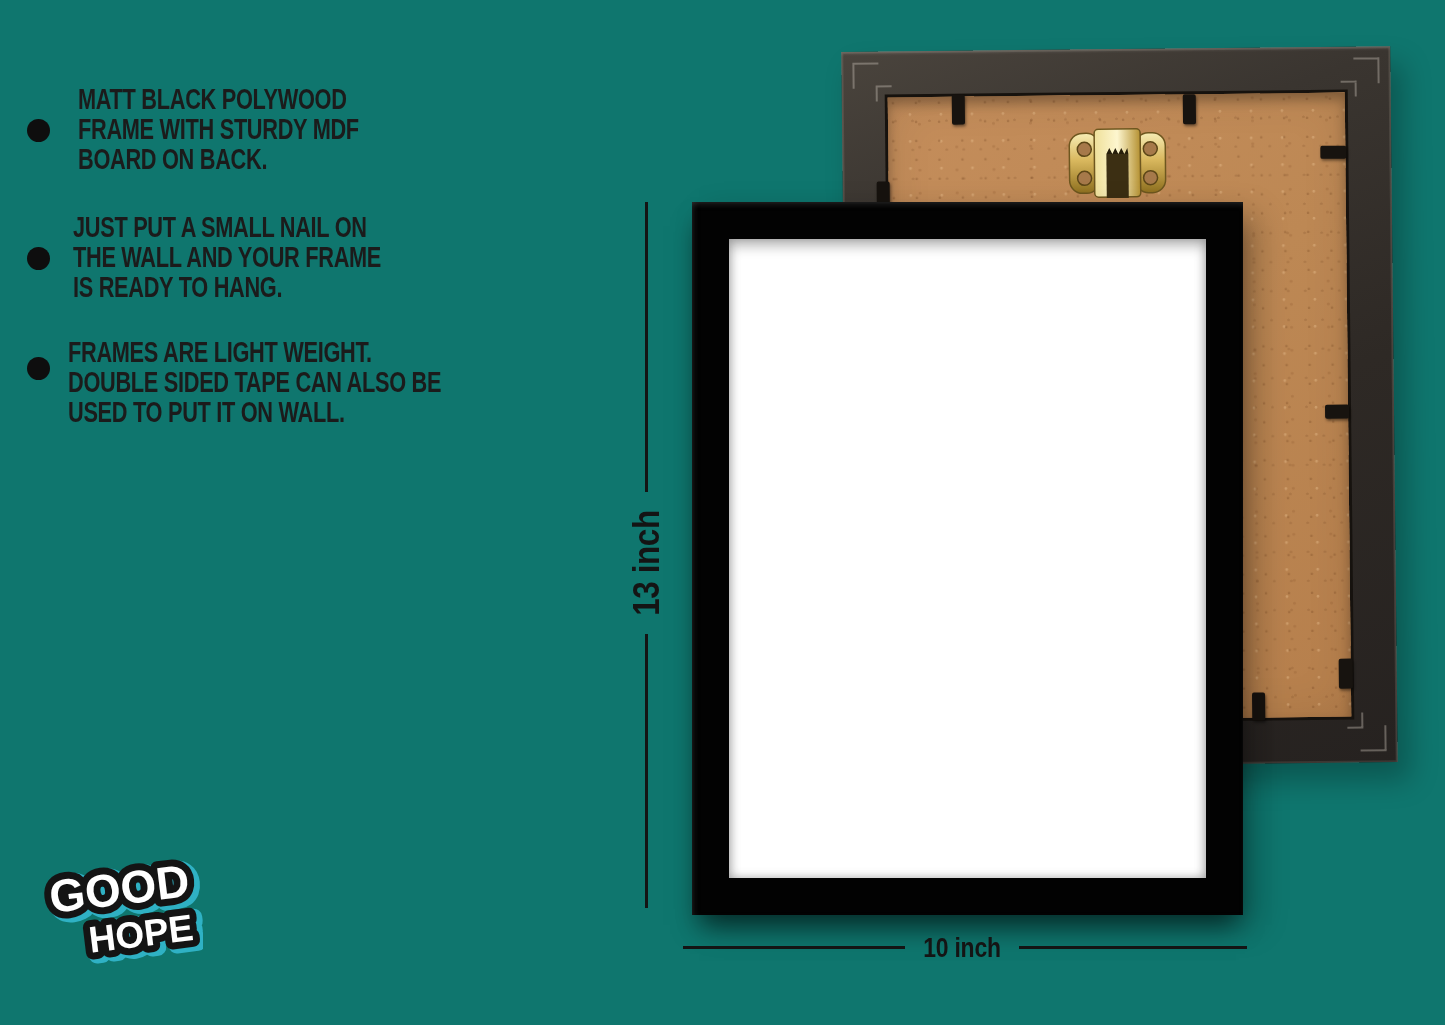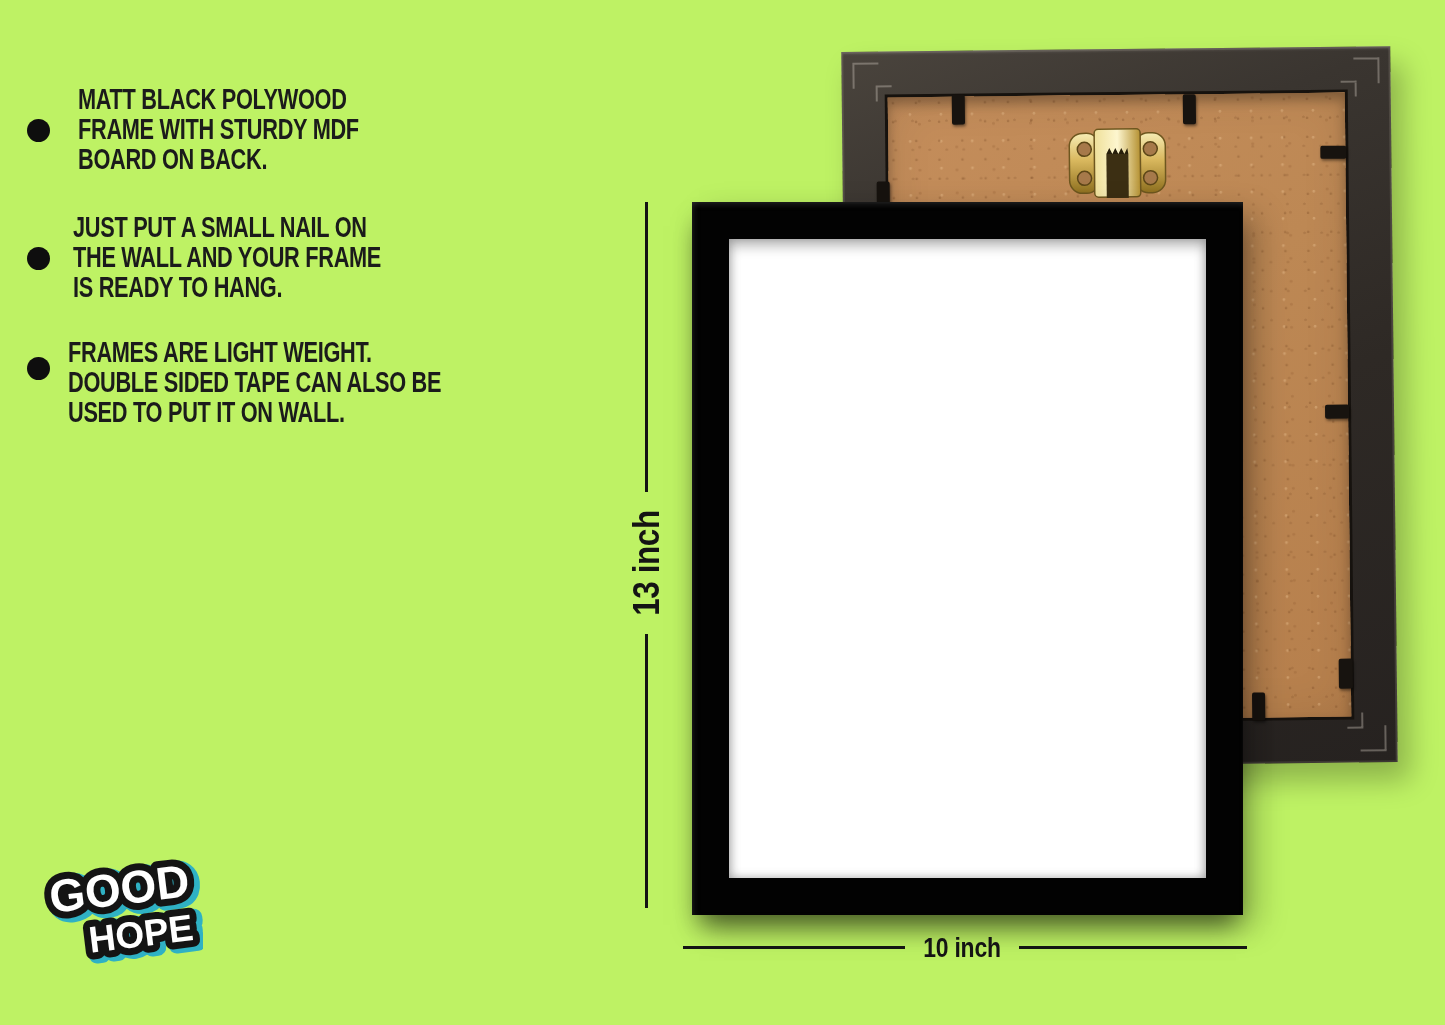--- a/index.html
+++ b/index.html
@@ -1,17 +1,17 @@
 <!DOCTYPE html>
 <html><head>
 <meta charset="utf-8">
 <style>
   html,body{margin:0;padding:0;background:#fff;}
   body{font-family:"Liberation Sans", sans-serif;}
-  .stage{position:relative;width:1445px;height:1025px;background:#bef264;overflow:hidden;}
+  .stage{position:relative;width:1445px;height:1025px;background:#0f766e;overflow:hidden;}
 
   
   .feature-text{
     position:absolute;
     color:#1b1b1b;
     font-size:29px;
     font-weight:600;
     line-height:30px;
     letter-spacing:-0.4px;
     white-space:pre-line;

